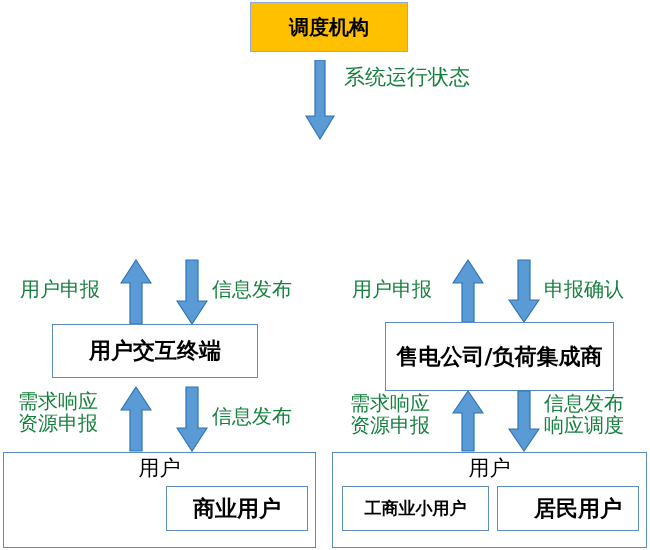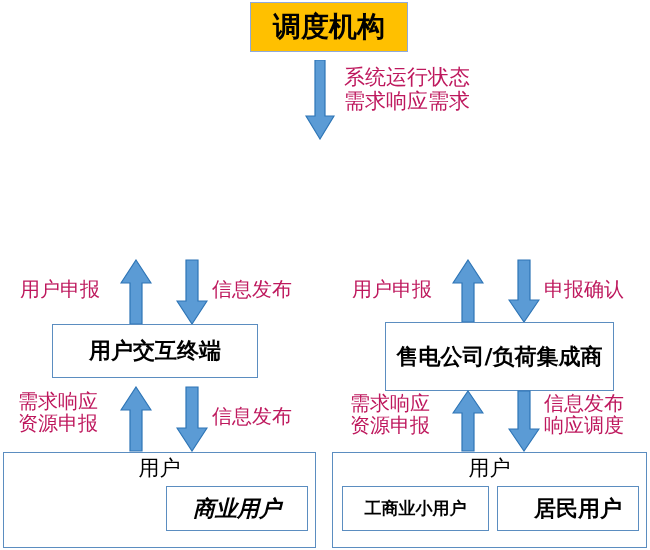--- a/index.html
+++ b/index.html
@@ -35,21 +35,21 @@
   .white-box {
     background: #ffffff;
     border: 1.5px solid #5B8DC0;
     color: #000000;
   }
   .bold {
     font-weight: bold;
   }
   .label {
     position: absolute;
-    color: #be185d;
+    color: #15803d;
     font-weight: normal;
     line-height: 1.12;
     white-space: pre-line;
     text-align: center;
   }
   .arrow {
     position: absolute;
   }
   .arrow svg {
     display: block;
@@ -60,31 +60,31 @@
     fill: #5B9BD5;
     stroke: #2E75B6;
     stroke-width: 1.2;
   }
 </style>
 </head>
 <body>
 
 <div id="canvas">
 
-  <div class="box yellow-box" style="left:250px; top:2px; width:158px; height:50px; font-size:28px;">
+  <div class="box yellow-box" style="left:250px; top:2px; width:158px; height:50px; font-size:20px;">
     <span>调度机构</span>
   </div>
 
   <div class="arrow" style="left:305px; top:60px; width:30px; height:80px;">
     <svg viewBox="0 0 30 80" preserveAspectRatio="none">
       <polygon class="arrow-body" points="10,0 20,0 20,56 29,56 15,79 1,56 10,56"></polygon>
     </svg>
   </div>
 
-  <div class="label" style="left:344px; top:66px; font-size:21px;"><span>系统运行状态</span><br><span>需求响应需求</span></div>
+  <div class="label" style="left:344px; top:66px; font-size:21px;"><span>系统运行状态</span><br></div>
 
 
   <div class="arrow" style="left:120px; top:259px; width:32px; height:66px;">
     <svg viewBox="0 0 32 66" preserveAspectRatio="none">
       <polygon class="arrow-body" points="16,1 31,24 22,24 22,65 10,65 10,24 1,24"></polygon>
     </svg>
   </div>
   <div class="label" style="left:20px; top:278px; font-size:20px;">用户申报</div>
 
   <div class="arrow" style="left:176px; top:259px; width:32px; height:66px;">
@@ -109,21 +109,21 @@
   <div class="arrow" style="left:176px; top:386px; width:32px; height:66px;">
     <svg viewBox="0 0 32 66" preserveAspectRatio="none">
       <polygon class="arrow-body" points="10,1 22,1 22,42 31,42 16,65 1,42 10,42"></polygon>
     </svg>
   </div>
   <div class="label" style="left:212px; top:405px; font-size:20px;">信息发布</div>
 
   <div class="box white-box" style="left:3px; top:452px; width:313px; height:96px; display:block;">
     <div style="text-align:center; font-size:21px; padding-top:3px;">用户</div>
   </div>
-  <div class="box white-box bold" style="left:166px; top:486px; width:142px; height:45px; font-size:22px;font-style:italic;">
+  <div class="box white-box bold" style="left:166px; top:486px; width:142px; height:45px; font-size:22px;">
     <span>商业用户</span>
   </div>
 
   <div class="arrow" style="left:452px; top:259px; width:32px; height:64px;">
     <svg viewBox="0 0 32 64" preserveAspectRatio="none">
       <polygon class="arrow-body" points="16,1 31,24 22,24 22,63 10,63 10,24 1,24"></polygon>
     </svg>
   </div>
   <div class="label" style="left:352px; top:278px; font-size:20px;">用户申报</div>
 

